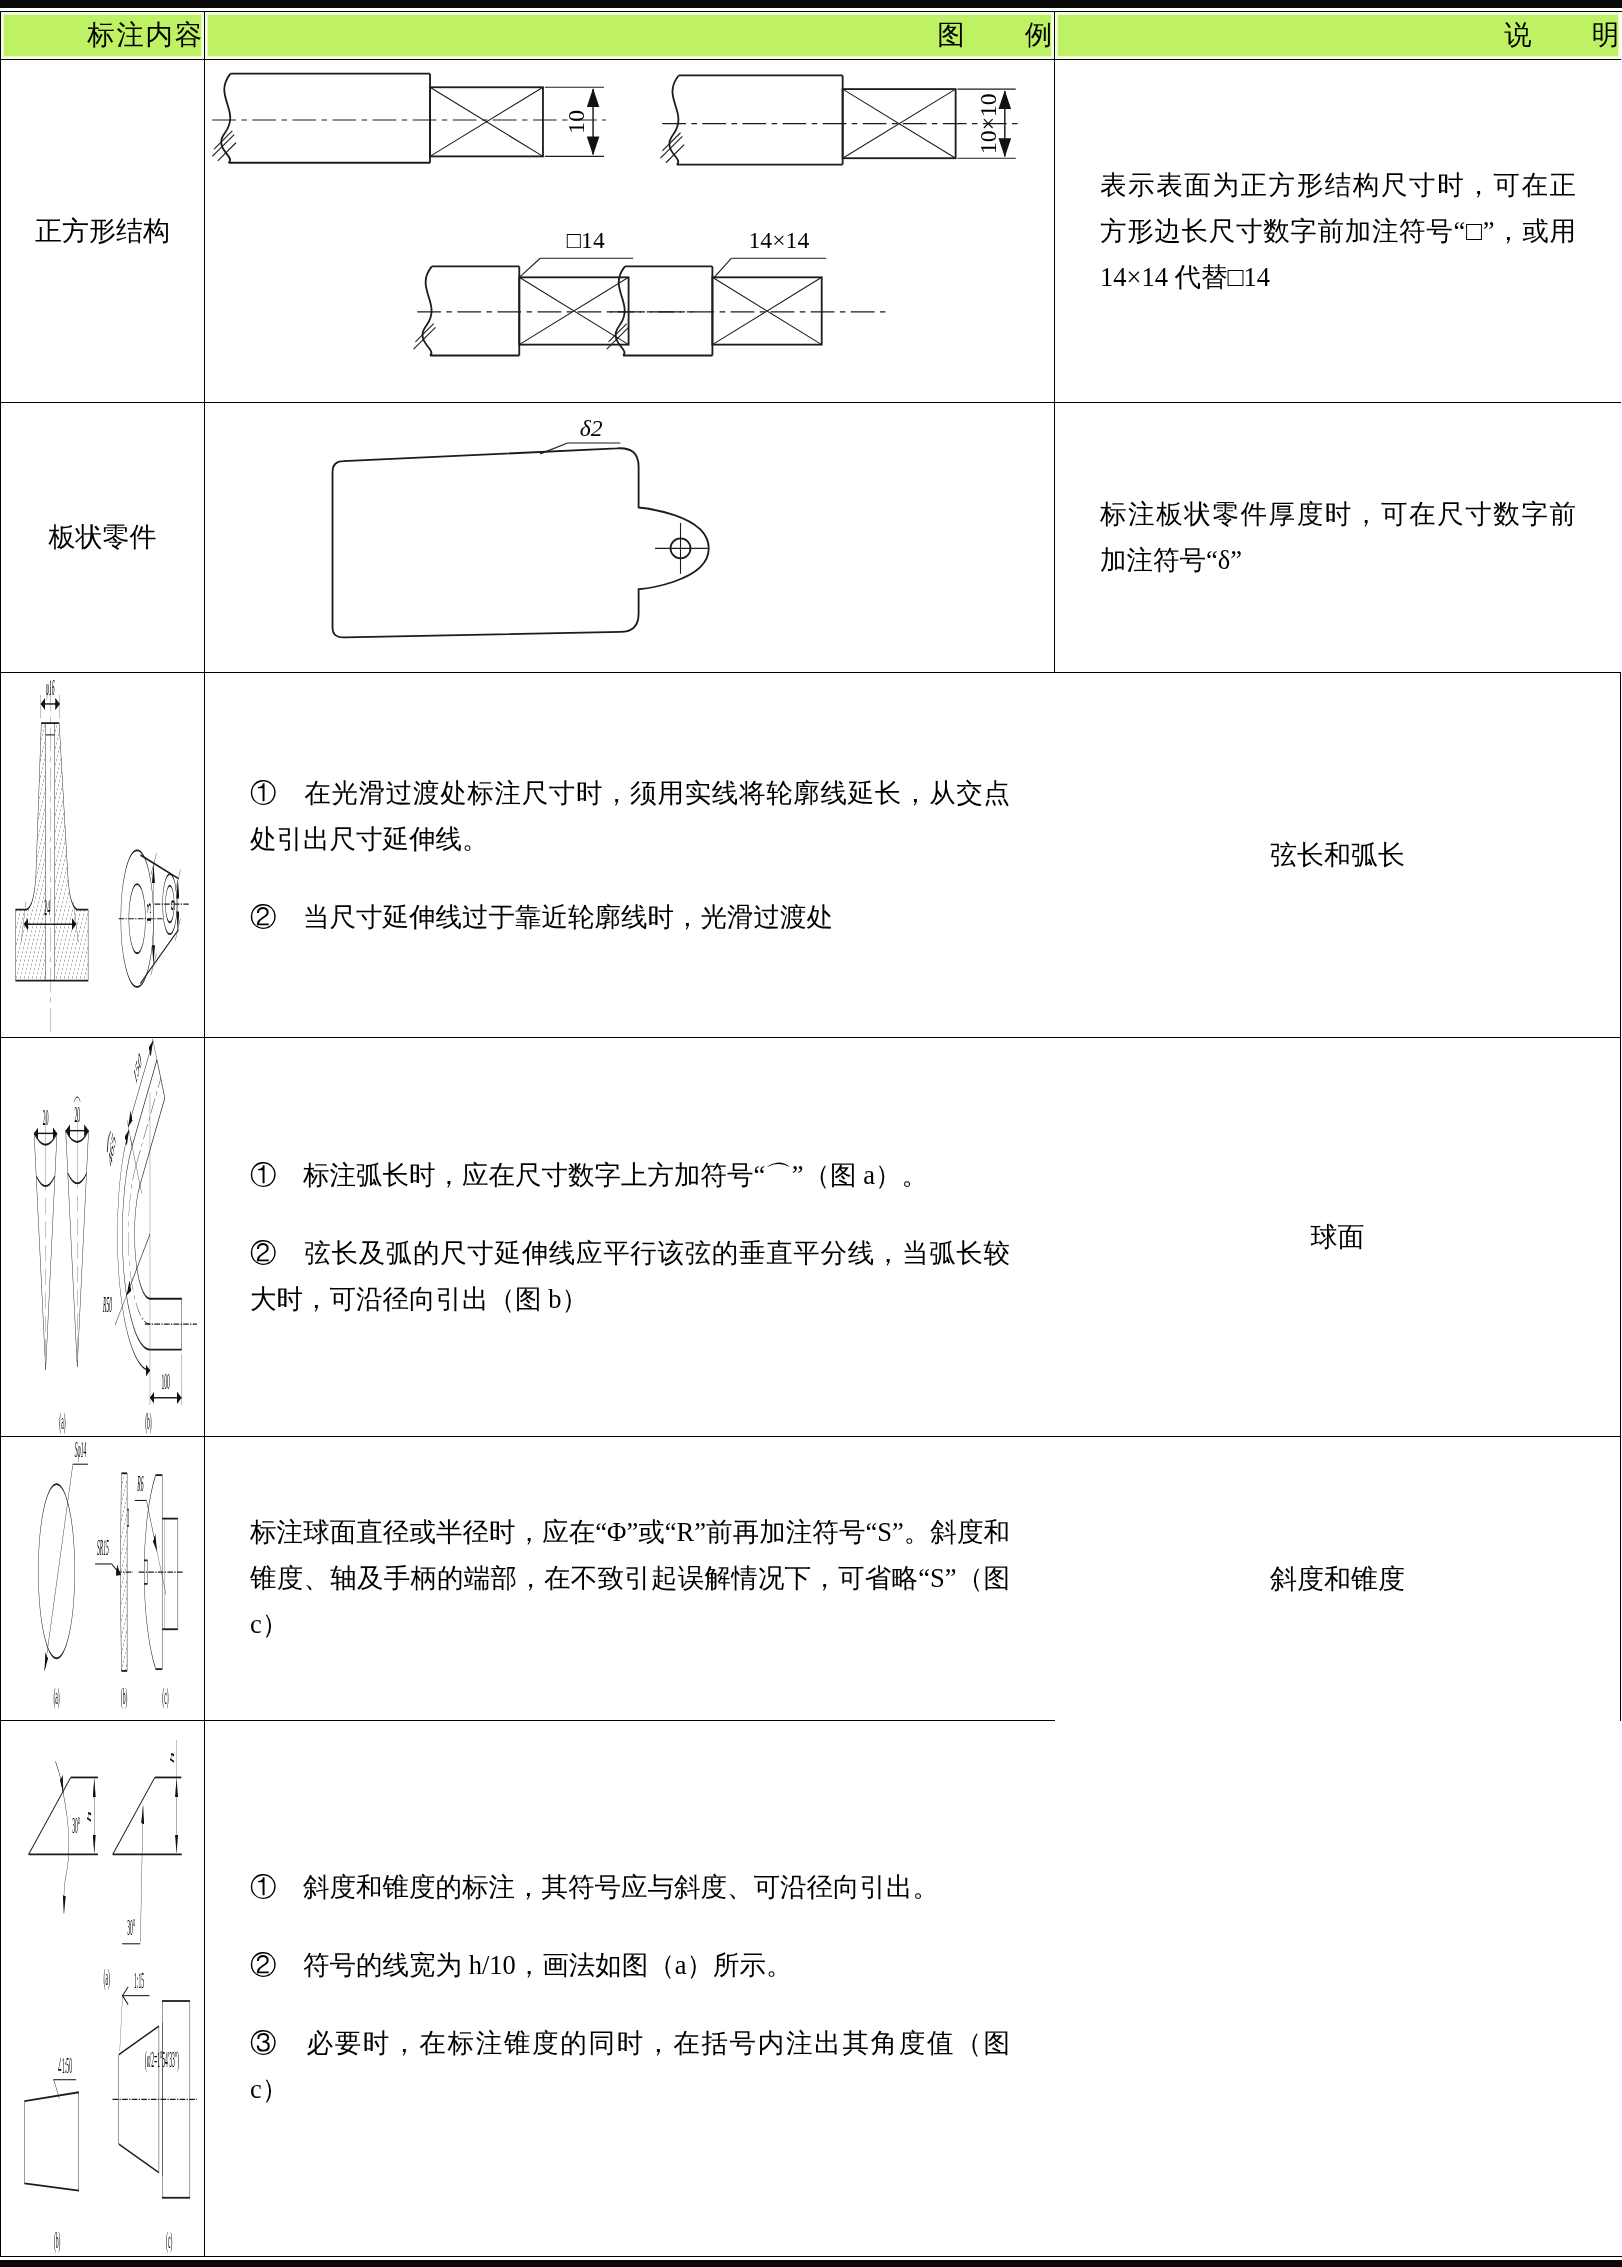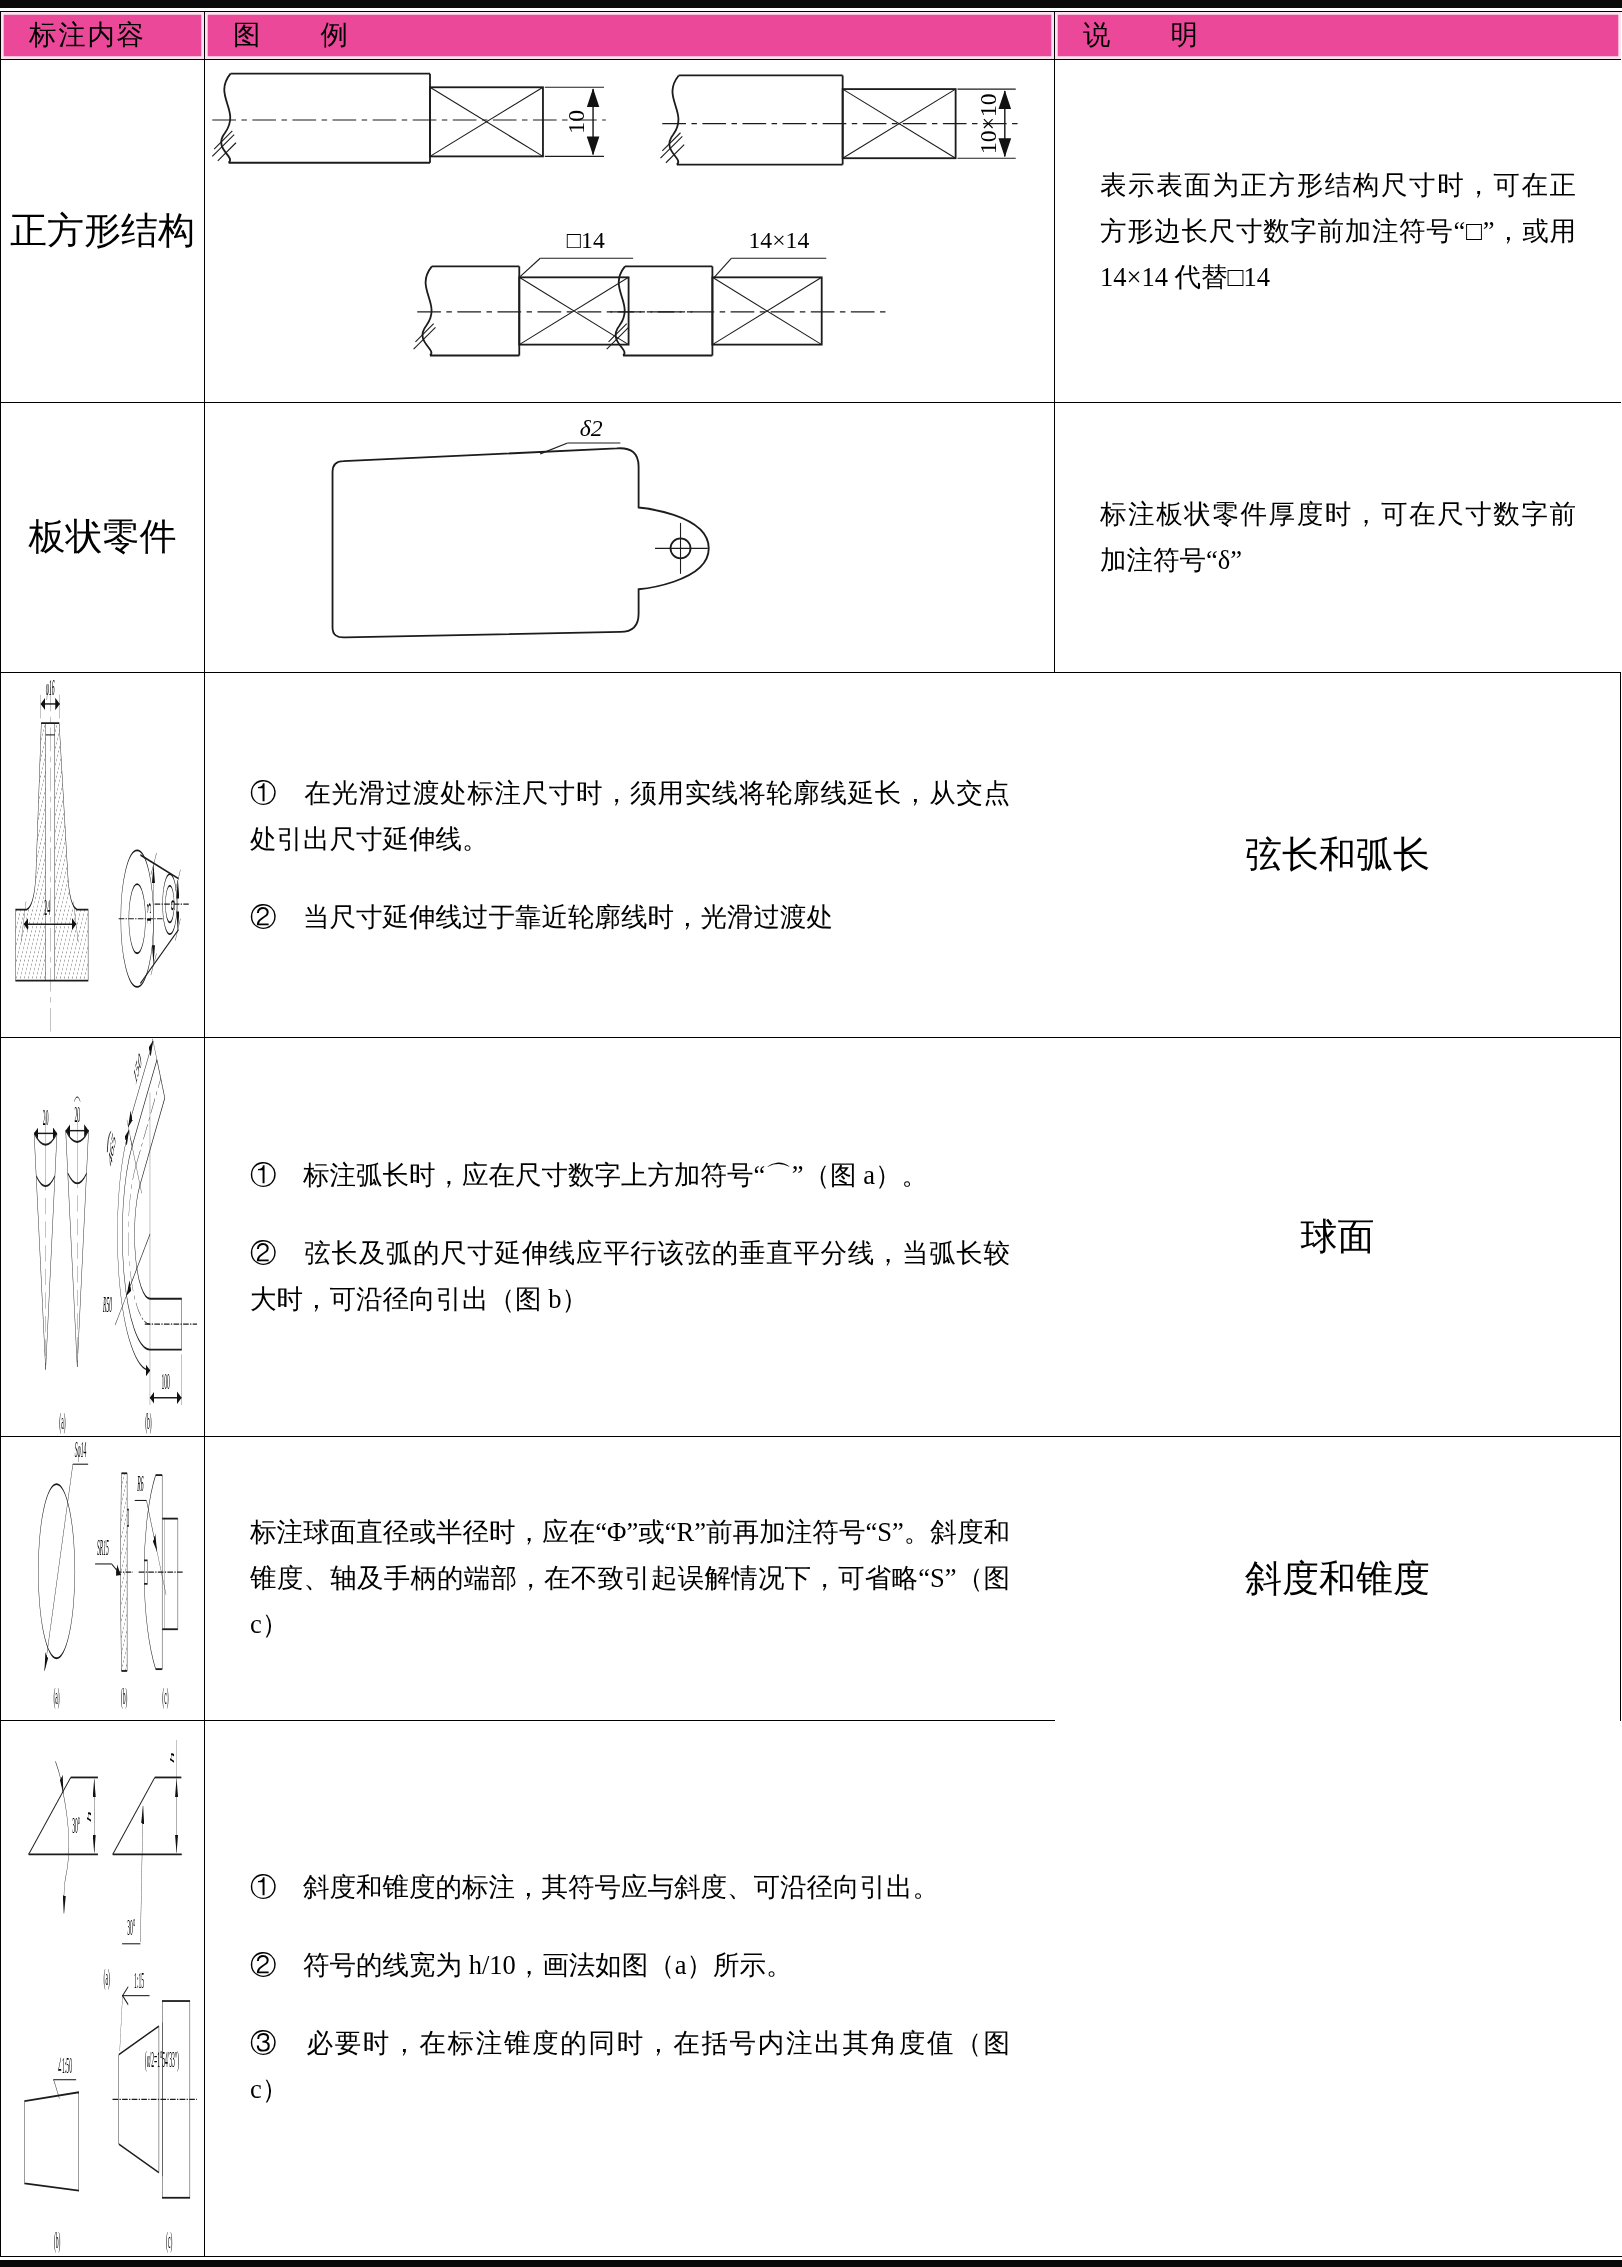--- a/index.html
+++ b/index.html
@@ -3,24 +3,24 @@
 <meta charset="utf-8">
 <style>
   html,body{margin:0;padding:0;background:#fff;}
   .page{width:1623px;font-family:"Liberation Serif","DejaVu Serif",serif;color:#000;}
   .topbar{height:8.2px;background:#0a0a0a;margin-bottom:2.7px;}
   .bottombar{height:7.3px;background:#0a0a0a;margin-top:2.7px;}
   .tbl{border:1.8px solid #000;display:grid;grid-template-columns:204px 850px 566px;grid-template-rows:48px 343px 270px 365px 399px 284px 535px;box-sizing:content-box;}
   .cell{border-right:1.8px solid #000;border-bottom:1.8px solid #000;box-sizing:border-box;overflow:hidden;}
   .lastcol{border-right:none;}
   .lastrow{border-bottom:none;}
-  .hcell{background:#ec4899;display:flex;align-items:center;justify-content:flex-start;
+  .hcell{background:#bef264;display:flex;align-items:center;justify-content:flex-end;
          font-family:"Liberation Sans","DejaVu Sans",sans-serif;font-size:27.4px;letter-spacing:1.8px;
          box-shadow:inset 0 0 0 2.7px rgba(255,255,255,.85);padding-left:28px;}
-  .tcell{display:flex;align-items:center;justify-content:center;font-size:37px;}
+  .tcell{display:flex;align-items:center;justify-content:center;font-size:27px;}
   .ecell{display:flex;flex-direction:column;justify-content:center;padding:0 29px;}
   .ecell p{margin:16px;font-size:26.5px;line-height:46px;text-align:justify;}
   .fcell{display:flex;align-items:center;justify-content:center;background:#fff;}
   svg{display:block;}
   .ln{stroke:#1c1c1c;stroke-width:2;fill:none;}
   .thin{stroke:#1c1c1c;stroke-width:1.2;fill:none;}
   .cl{stroke:#1c1c1c;stroke-width:1.2;fill:none;stroke-dasharray:26 6 6 6;}
   .dash{stroke:#1c1c1c;stroke-width:1.2;fill:none;stroke-dasharray:18 8;}
   .dimln{stroke:#1c1c1c;stroke-width:1.6;fill:none;}
   .hpoly{fill:url(#ht);stroke:none;}

